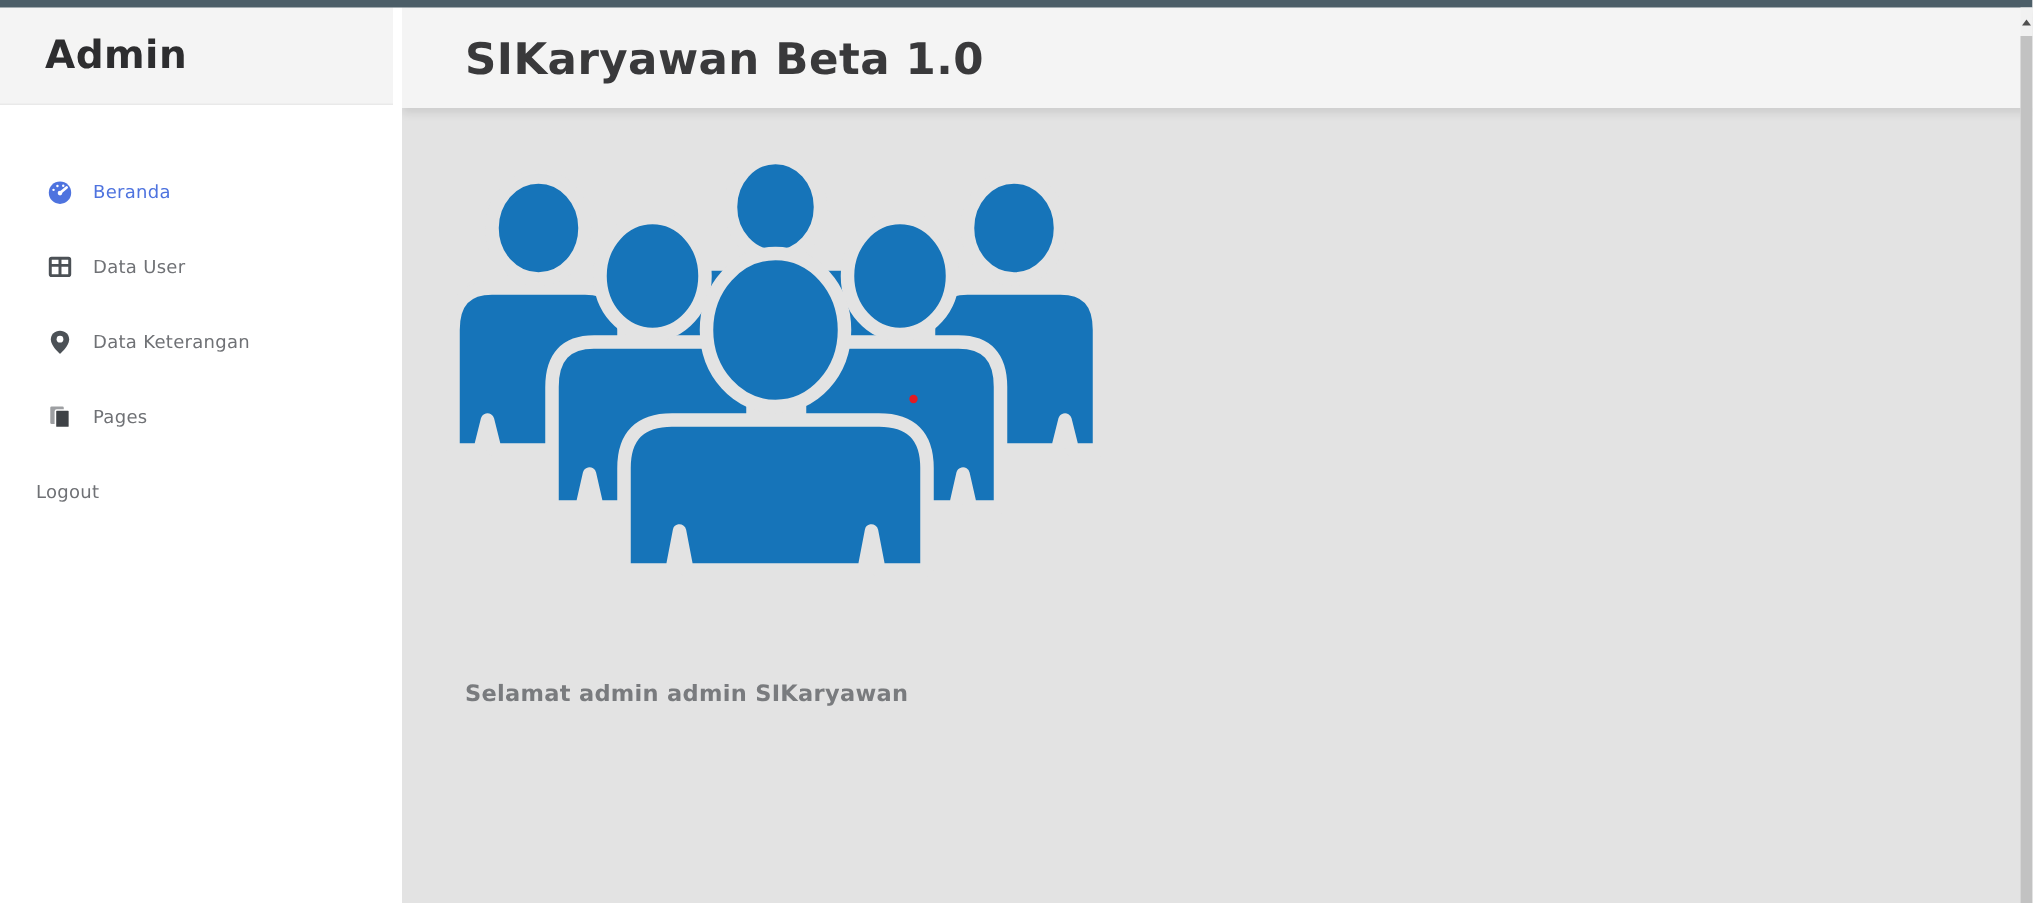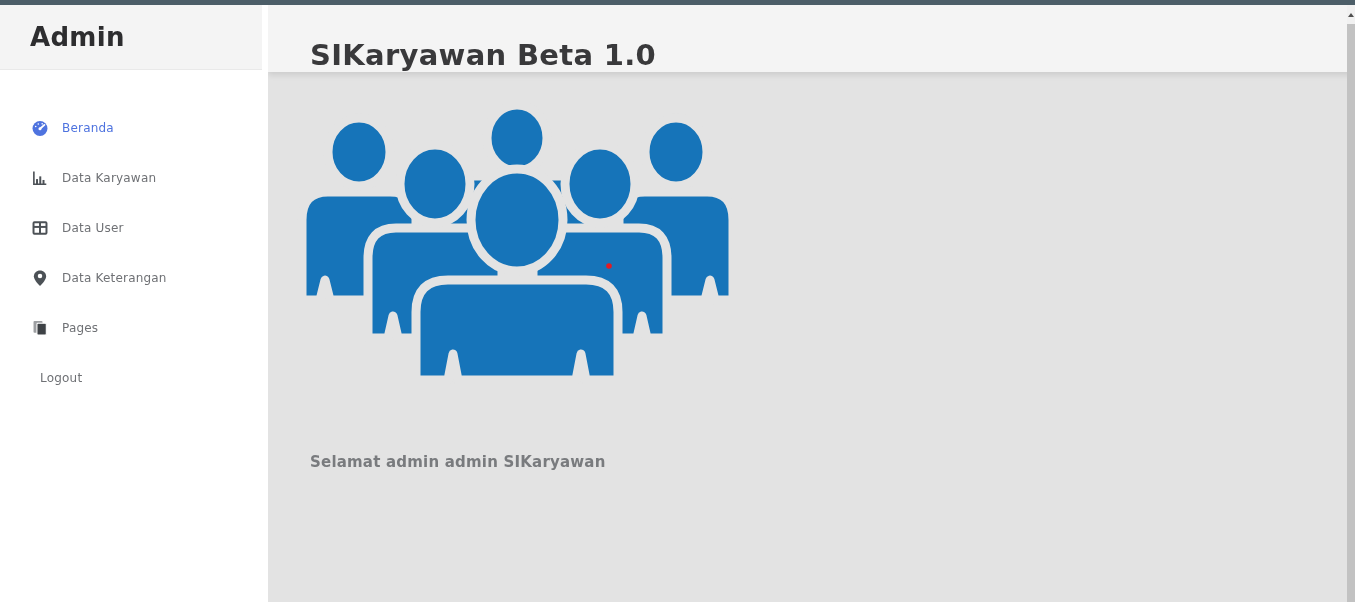--- a/index.html
+++ b/index.html
@@ -31,32 +31,32 @@
     padding-left:31px;cursor:pointer;
   }
   .menu-item .mi-icon{
     width:18px;height:18px;margin-right:13px;flex:0 0 18px;
     display:flex;align-items:center;justify-content:center;
   }
   .menu-item .mi-label{
     font-size:12px;color:#6f7175;letter-spacing:.2px;
   }
   .menu-item.active .mi-label{color:#4e73df;}
-  .menu-item.no-icon{padding-left:40px;}
+  .menu-item.no-icon{padding-left:24px;}
   
   .gap{
     position:absolute;left:262px;top:5px;width:6px;height:597px;
     background:#ffffff;z-index:12;
   }
   .content{
     position:absolute;left:268px;top:5px;width:1087px;height:597px;
   }
   .content-header{
     height:67px;background:#f4f4f4;
-    display:flex;align-items:flex-end;padding-left:42px;box-sizing:border-box;
+    display:flex;align-items:center;padding-left:42px;box-sizing:border-box;
     box-shadow:0 3px 6px rgba(0,0,0,.10);
     position:relative;z-index:5;
   }
   .page-title{
     font-size:29px;font-weight:700;color:#39393b;letter-spacing:.3px;
   }
   .content-body{
     position:relative;height:530px;background:#e3e3e3;
   }
   .illustration{
@@ -106,31 +106,20 @@
           <circle cx="5.2" cy="8.4" r="0.9" fill="#fff"></circle>
           <circle cx="8.1" cy="5.6" r="0.9" fill="#fff"></circle>
           <circle cx="12.4" cy="5.4" r="0.9" fill="#fff"></circle>
           <line x1="10" y1="10.8" x2="14.9" y2="6.6" stroke="#fff" stroke-width="2" stroke-linecap="round"></line>
           <circle cx="10" cy="10.8" r="1.7" fill="#fff"></circle>
         </svg>
       </span>
       <span class="mi-label">Beranda</span>
     </li>
 
-    <li class="menu-item">
-      <span class="mi-icon">
-        <svg class="ic" width="18" height="18" viewBox="0 0 20 20">
-          <path d="M3.2 2.8 V16.9 H17" fill="none" stroke="#4c5156" stroke-width="1.8"></path>
-          <rect x="5.6" y="11.2" width="2.2" height="5.7" fill="#4c5156"></rect>
-          <rect x="9.2" y="8.2" width="2.2" height="8.7" fill="#4c5156"></rect>
-          <rect x="12.8" y="12.2" width="2.2" height="4.7" fill="#4c5156"></rect>
-        </svg>
-      </span>
-      <span class="mi-label">Data Karyawan</span>
-    </li>
 
     <li class="menu-item">
       <span class="mi-icon">
         <svg class="ic" width="18" height="18" viewBox="0 0 20 20">
           <rect x="2.8" y="3.6" width="14.4" height="12.8" rx="1" fill="none" stroke="#4c5156" stroke-width="2.2"></rect>
           <line x1="2.8" y1="8.8" x2="17.2" y2="8.8" stroke="#4c5156" stroke-width="2.2"></line>
           <line x1="10" y1="3.6" x2="10" y2="16.4" stroke="#4c5156" stroke-width="2.2"></line>
         </svg>
       </span>
       <span class="mi-label">Data User</span>

